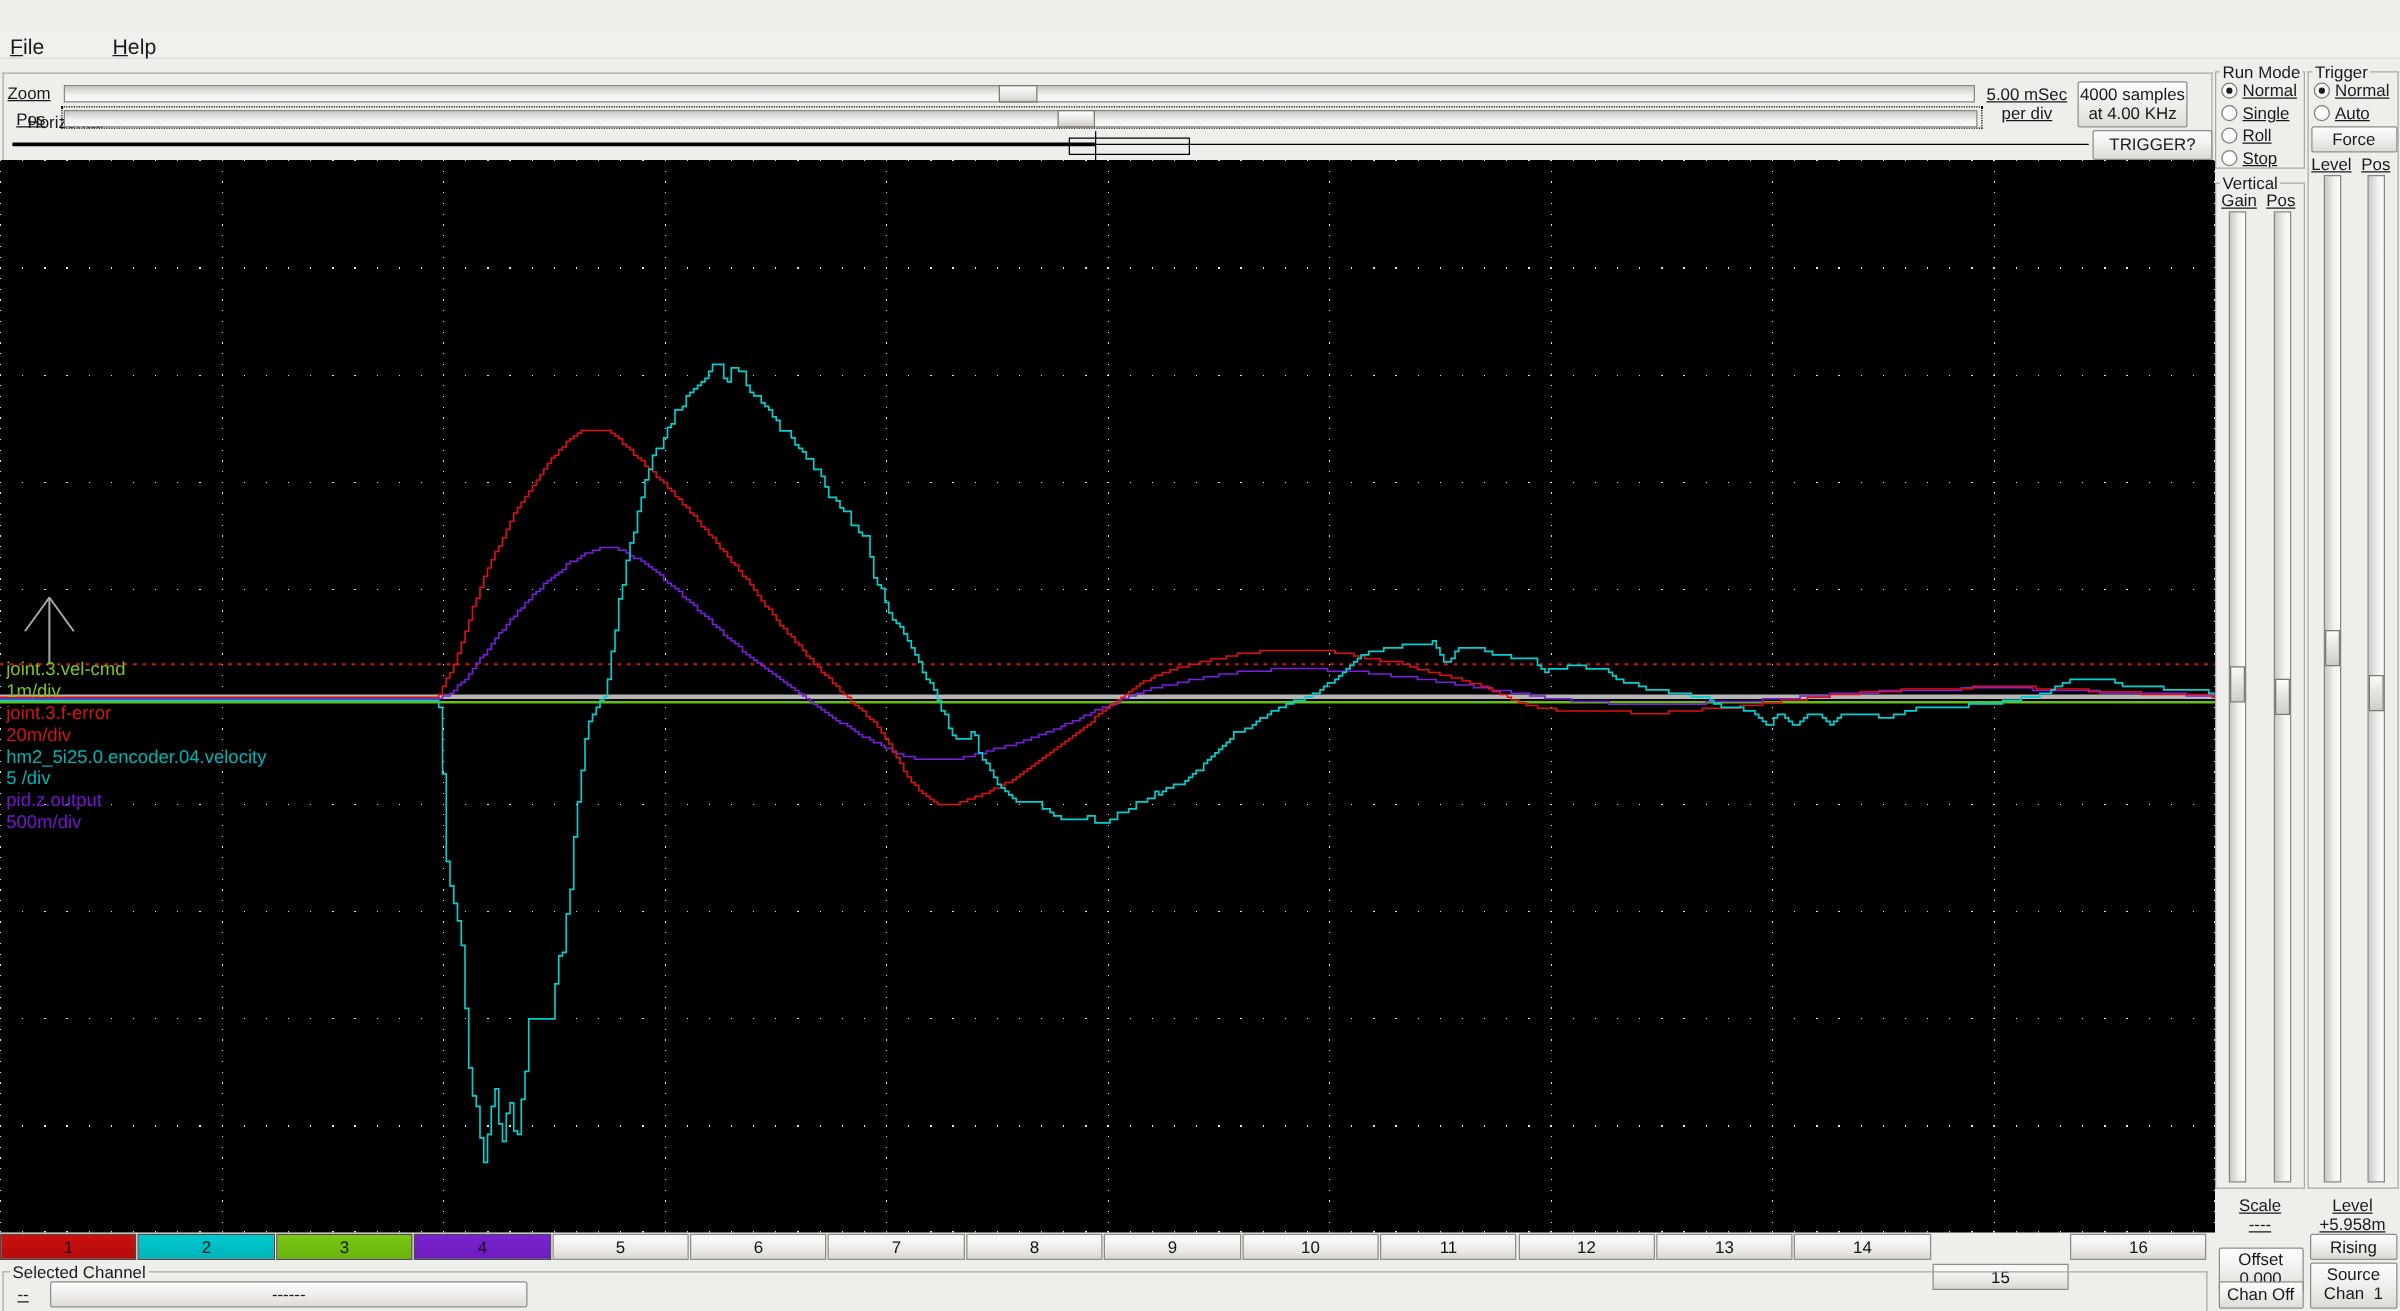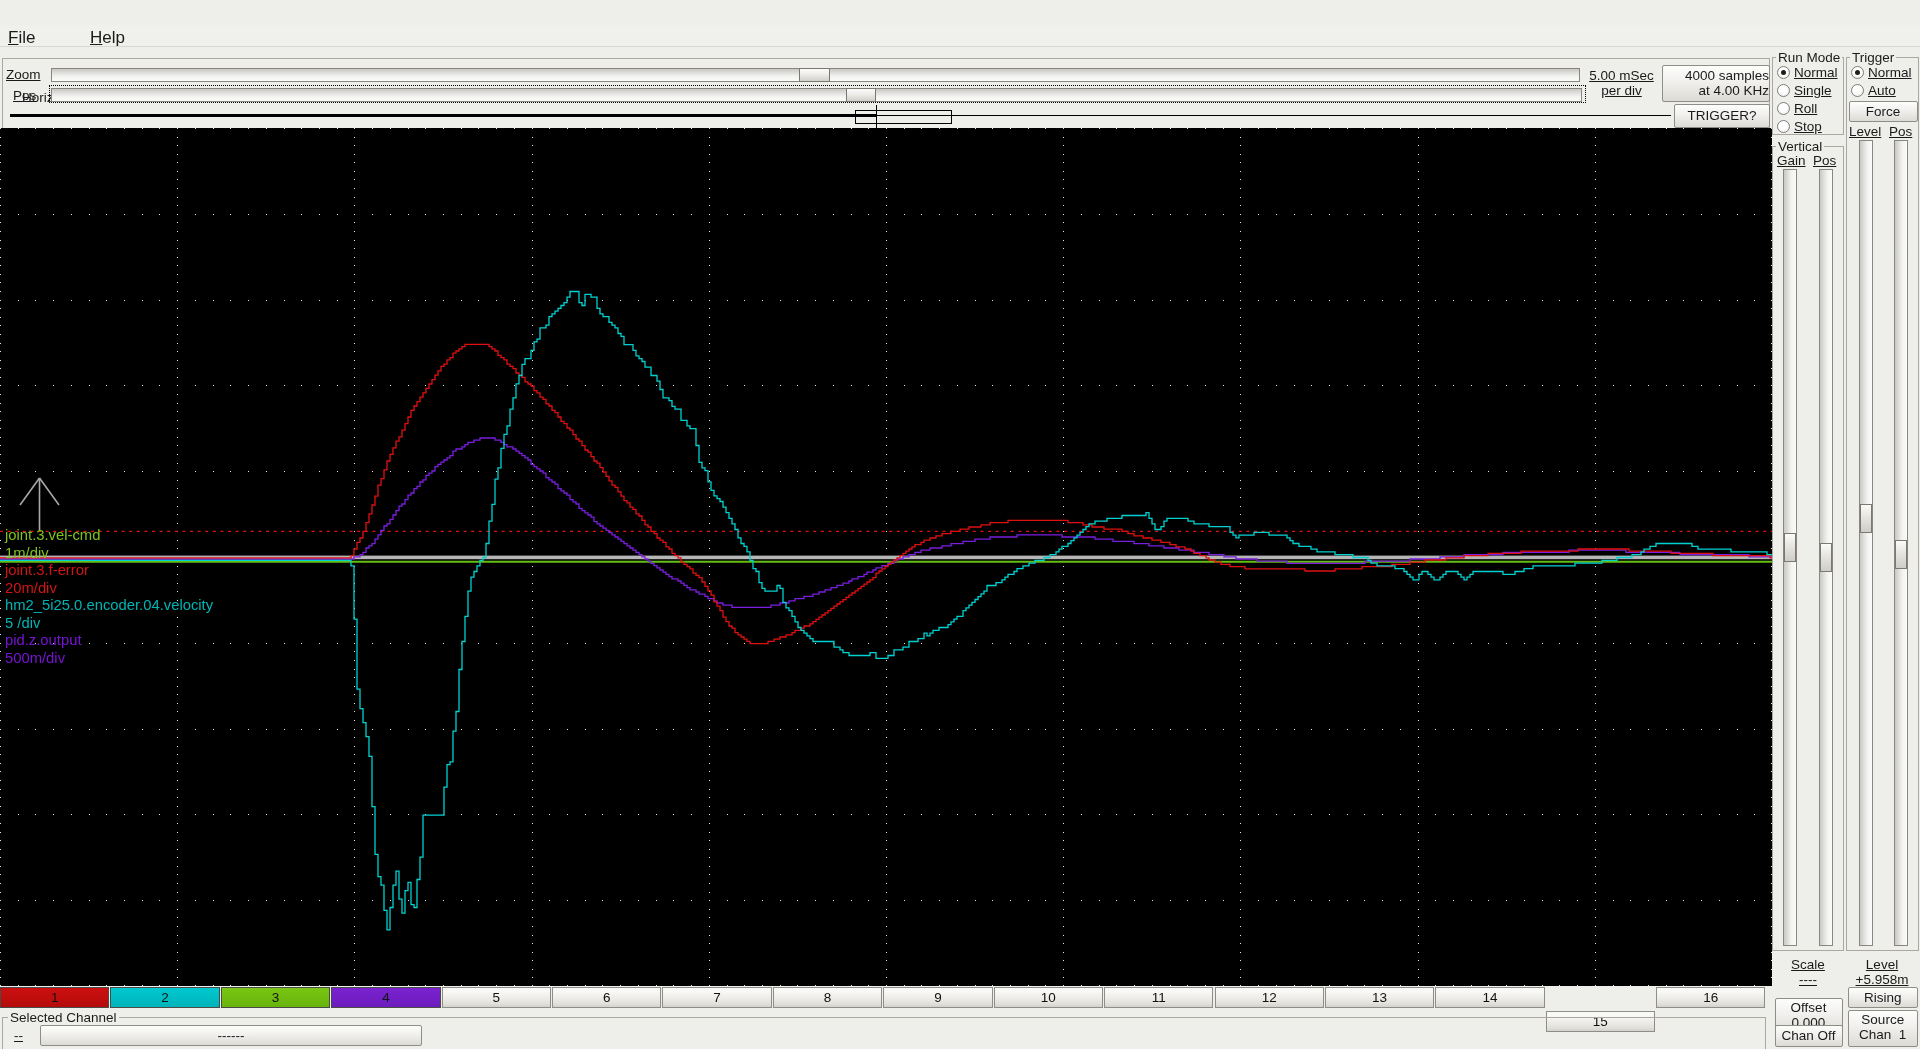--- a/index.html
+++ b/index.html
@@ -41,21 +41,21 @@
 <div style="position:absolute;left:49px;top:84.5px;width:1537px;height:18px;border:1px dotted #000;"></div>
 <div class="htrough" style="left:51px;top:87.5px;width:1531px;"></div>
 <div class="hhandle" style="left:846px;top:87.5px;width:30px;height:14px;"></div>
 
 <div style="position:absolute;left:10px;top:115px;width:1661px;height:1px;background:#000;"></div>
 <div style="position:absolute;left:10px;top:114px;width:866px;height:3px;background:#000;"></div>
 <div style="position:absolute;left:855px;top:110px;width:97px;height:14px;border:1.5px solid #000;"></div>
 <div style="position:absolute;left:875.5px;top:105px;width:1.5px;height:23px;background:#000;"></div>
 
 <div class="t ctr" style="left:1585px;top:68px;width:73px;">5.00 mSec<br>per div</div>
-<div class="btn ctr" style="left:1662px;top:64.5px;width:108px;height:37px;padding-top:2px;text-align:right;">4000 samples<br>at 4.00 KHz</div>
+<div class="btn ctr" style="left:1662px;top:64.5px;width:88px;height:37px;padding-top:2px;">4000 samples<br>at 4.00 KHz</div>
 <div class="btn ctr" style="left:1674px;top:104px;width:96px;height:24px;line-height:22px;">TRIGGER?</div>
 
 <svg id="scope" width="1772" height="858" style="position:absolute;left:0px;top:128px;background:#000">
 <style>
  .gv{stroke:#e4e4e4;stroke-width:1;stroke-dasharray:1 7.58;shape-rendering:crispEdges;}
  .gh{stroke:#e4e4e4;stroke-width:1;stroke-dasharray:1 16.72;shape-rendering:crispEdges;}
  .slb{font:14.8px "Liberation Sans",sans-serif;}
 </style>
 <line x1="0.5" y1="0" x2="0.5" y2="858" class="gv"></line>
       <line x1="177.7" y1="0" x2="177.7" y2="858" class="gv"></line>

